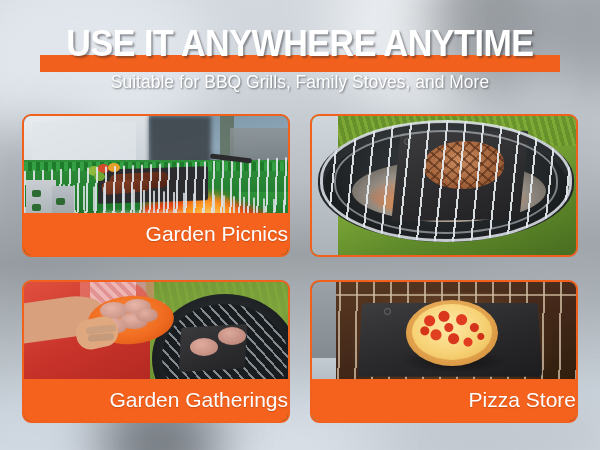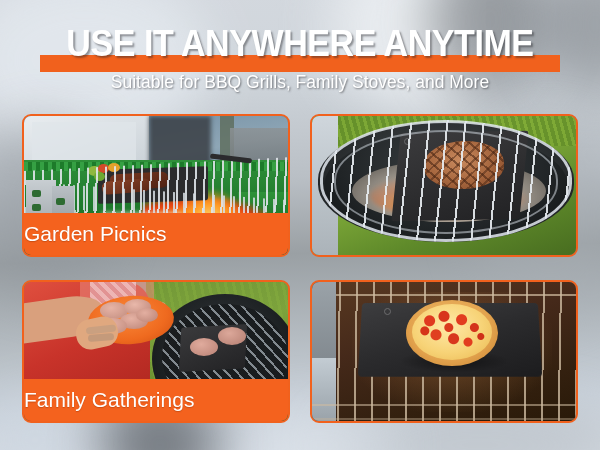--- a/index.html
+++ b/index.html
@@ -102,21 +102,21 @@
   }
   .photo { position: absolute; inset: 0; overflow: hidden; }
   .caption {
     position: absolute;
     left: 0; right: 0; bottom: 0;
     height: 42px;
     background: #f4621e;
     color: #fff;
     font-size: 21px;
     line-height: 42px;
-    text-align: left;
+    text-align: right;
     white-space: nowrap;
     text-shadow: 0 1px 1px rgba(120,40,0,.35);
   }
 
   
   .c1-sky     { position:absolute; inset:0; background: linear-gradient(170deg,#6f8ba0 0%,#8ea6b6 35%,#5d7a8c 60%,#3d4f5c 100%); }
   .c1-wall    { position:absolute; left:0; top:0; width:125px; height:62px; background:linear-gradient(160deg,#e9edf0,#c6ced4); }
   .c1-wallb   { position:absolute; left:8px; top:6px; width:104px; height:48px; background:#dfe5e9; opacity:.7; }
   .c1-dark    { position:absolute; left:125px; top:0; width:62px; height:60px; background:#3a3f45; opacity:.85; filter:blur(2px);}
   .c1-post    { position:absolute; left:196px; top:0; width:14px; height:62px; background:#5d6b5a; opacity:.8;}
@@ -348,36 +348,37 @@
         <div class="c3-p1"></div>
           <div class="c3-p2"></div>
           <div class="c3-p3"></div>
         <div class="c3-p4"></div>
           <div class="c3-p5"></div>
         <div class="c3-hand"></div>
           <div class="c3-fing1"></div>
           <div class="c3-fing2"></div>
         <div class="c3-dark"></div>
       </div>
-      <div class="caption">Family Gatherings</div>
+      <div class="caption">Garden Gatherings</div>
     </div>
 
     <div class="card">
       <div class="photo">
         <div class="c4-oven"></div>
           <div class="c4-glow"></div>
         <div class="c4-rackV"></div>
           <div class="c4-rackH1"></div>
         <div class="c4-side"></div>
           <div class="c4-side2"></div>
         <div class="c4-mat"></div>
           <div class="c4-mathole"></div>
         <div class="c4-shadow"></div>
         <div class="c4-crust"></div>
           <div class="c4-cheese"></div>
           <div class="c4-top"></div>
         <div class="c4-rackH2"></div>
           <div class="c4-rackH3"></div>
       </div>
+      <div class="caption">Pizza Store</div>
     </div>
 
   </div>
 </div>
 
 </body></html>

